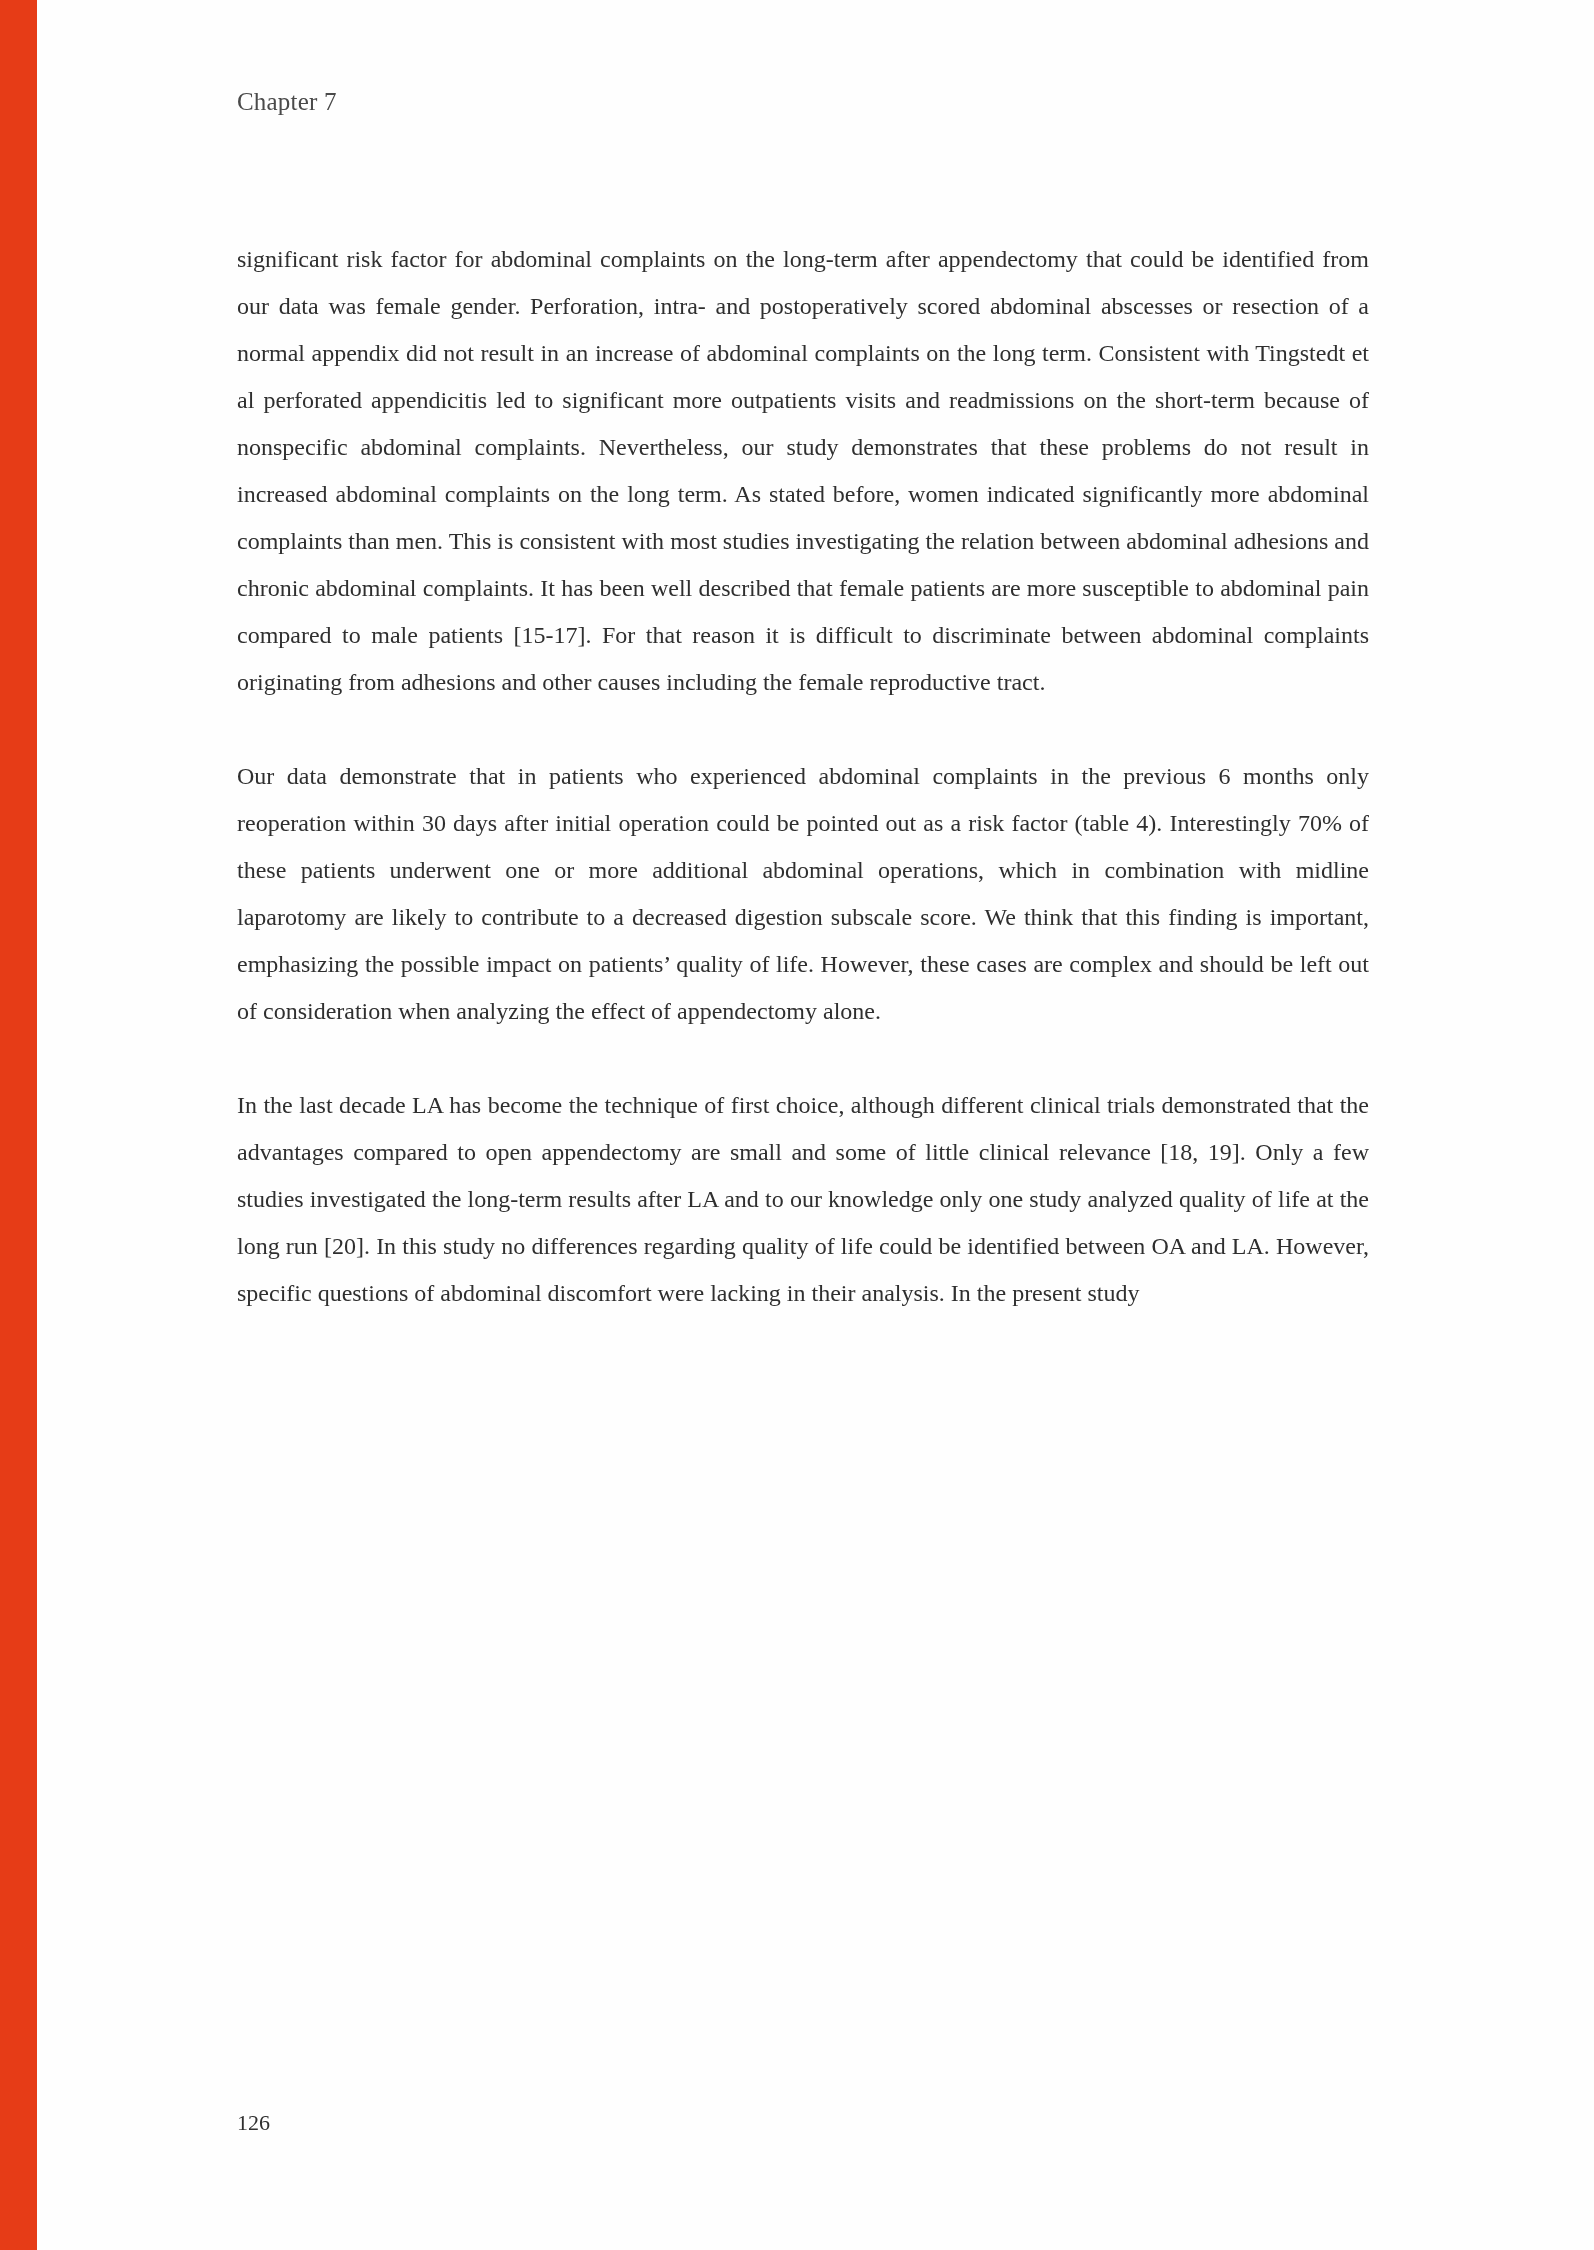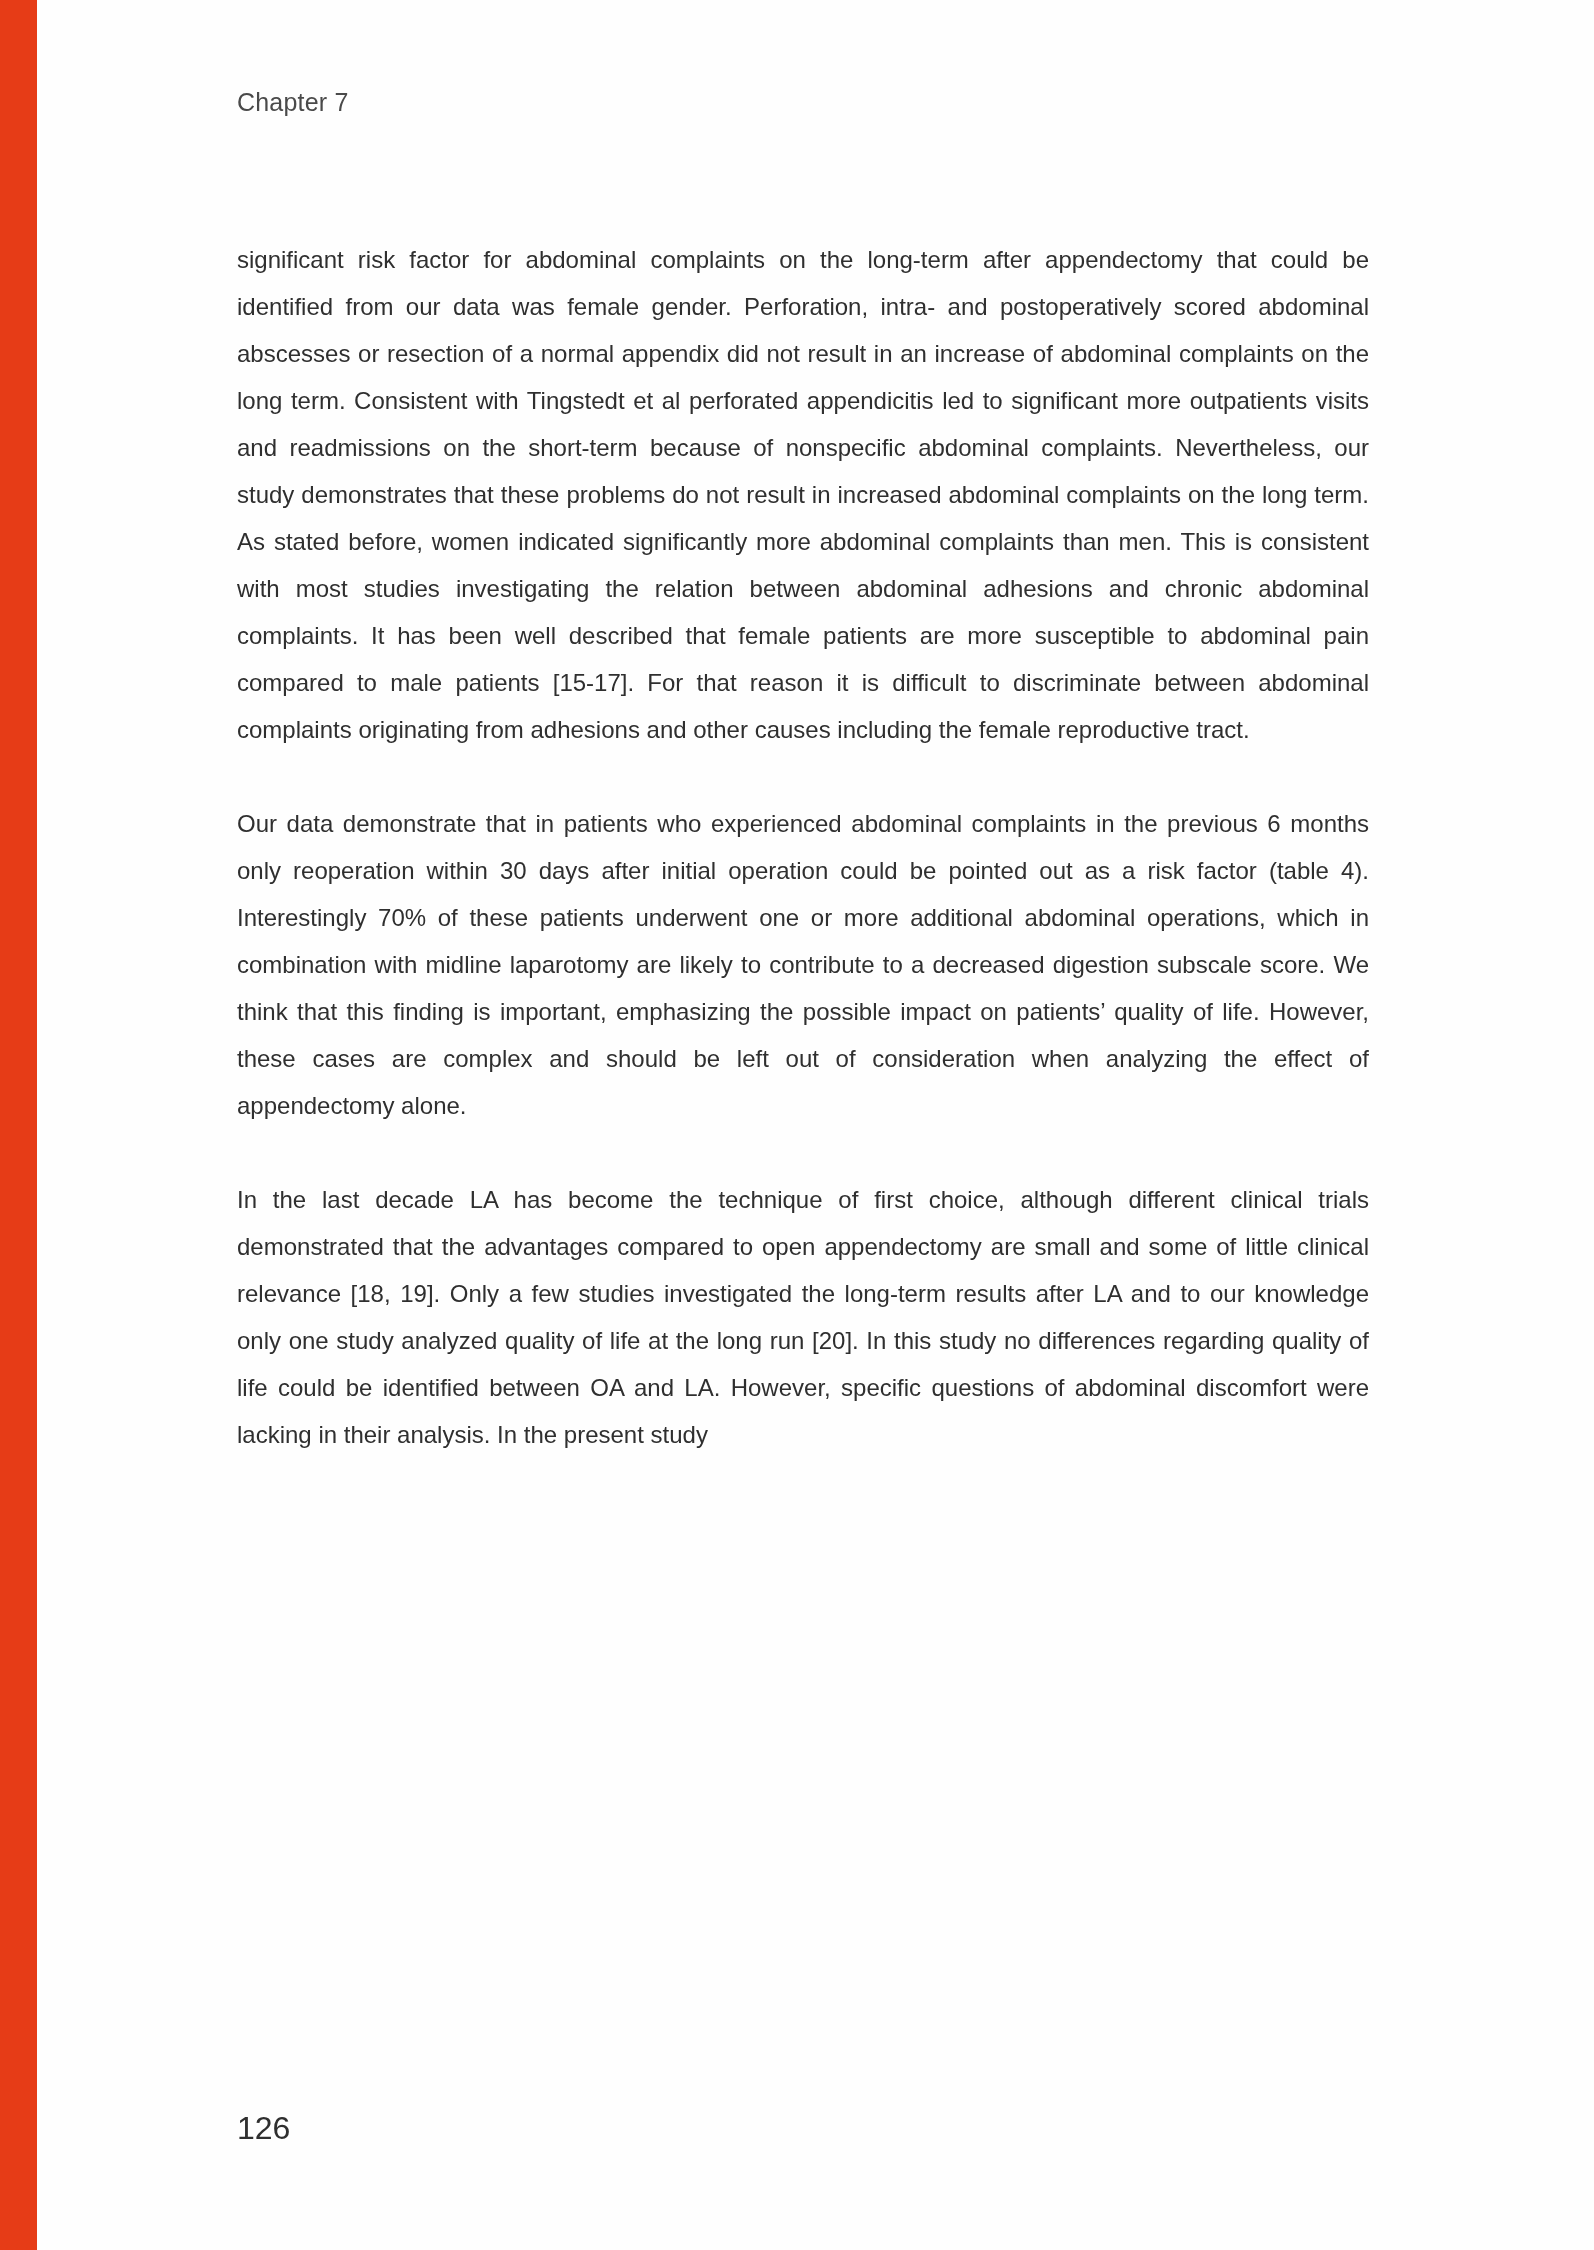--- a/index.html
+++ b/index.html
@@ -6,21 +6,21 @@
     margin: 0;
     padding: 0;
     background: #ffffff;
   }
   .page {
     position: relative;
     width: 1594px;
     height: 2250px;
     background: #fefefe;
     overflow: hidden;
-    font-family: Liberation Sans, sans-serif;
+    font-family: Liberation Serif, serif;
   }
   .binding-strip {
     position: absolute;
     left: 0;
     top: 0;
     bottom: 0;
     width: 37px;
     background: #e63c17; 
   }
   .chapter-header {
@@ -45,21 +45,21 @@
   .content p {
     margin: 0 0 47px 0;
   }
   .content p:last-child {
     margin-bottom: 12px;
   }
   .page-number {
     position: absolute;
     left: 237px;
     top: 2110px;
-    font-size: 32px;
+    font-size: 22px;
     color: #2f2f2f;
   }
 </style>
 </head>
 <body>
 
 <div class="page">
   <div class="binding-strip" style="background: rgb(230, 60, 23);"></div>
 
   <div class="chapter-header">Chapter 7</div>

